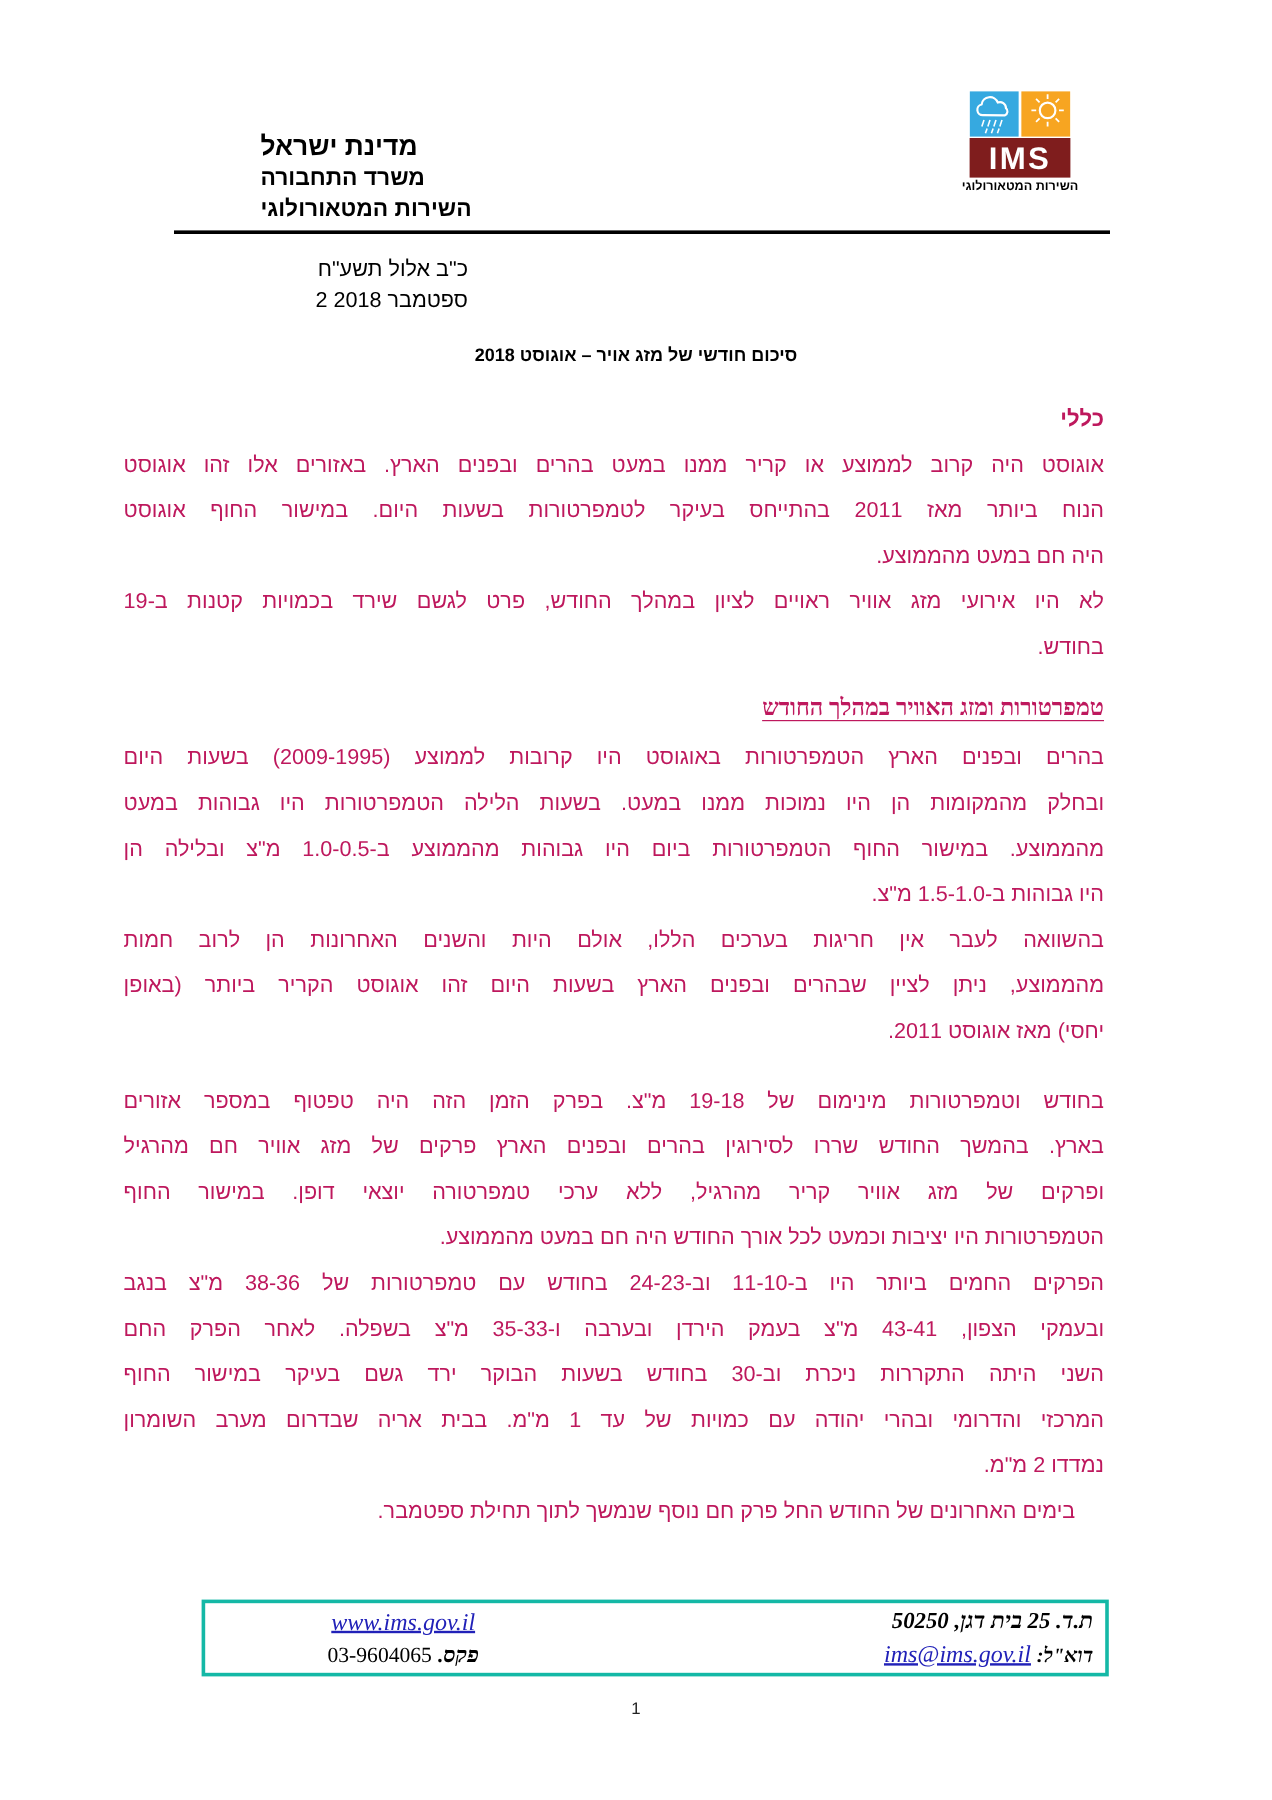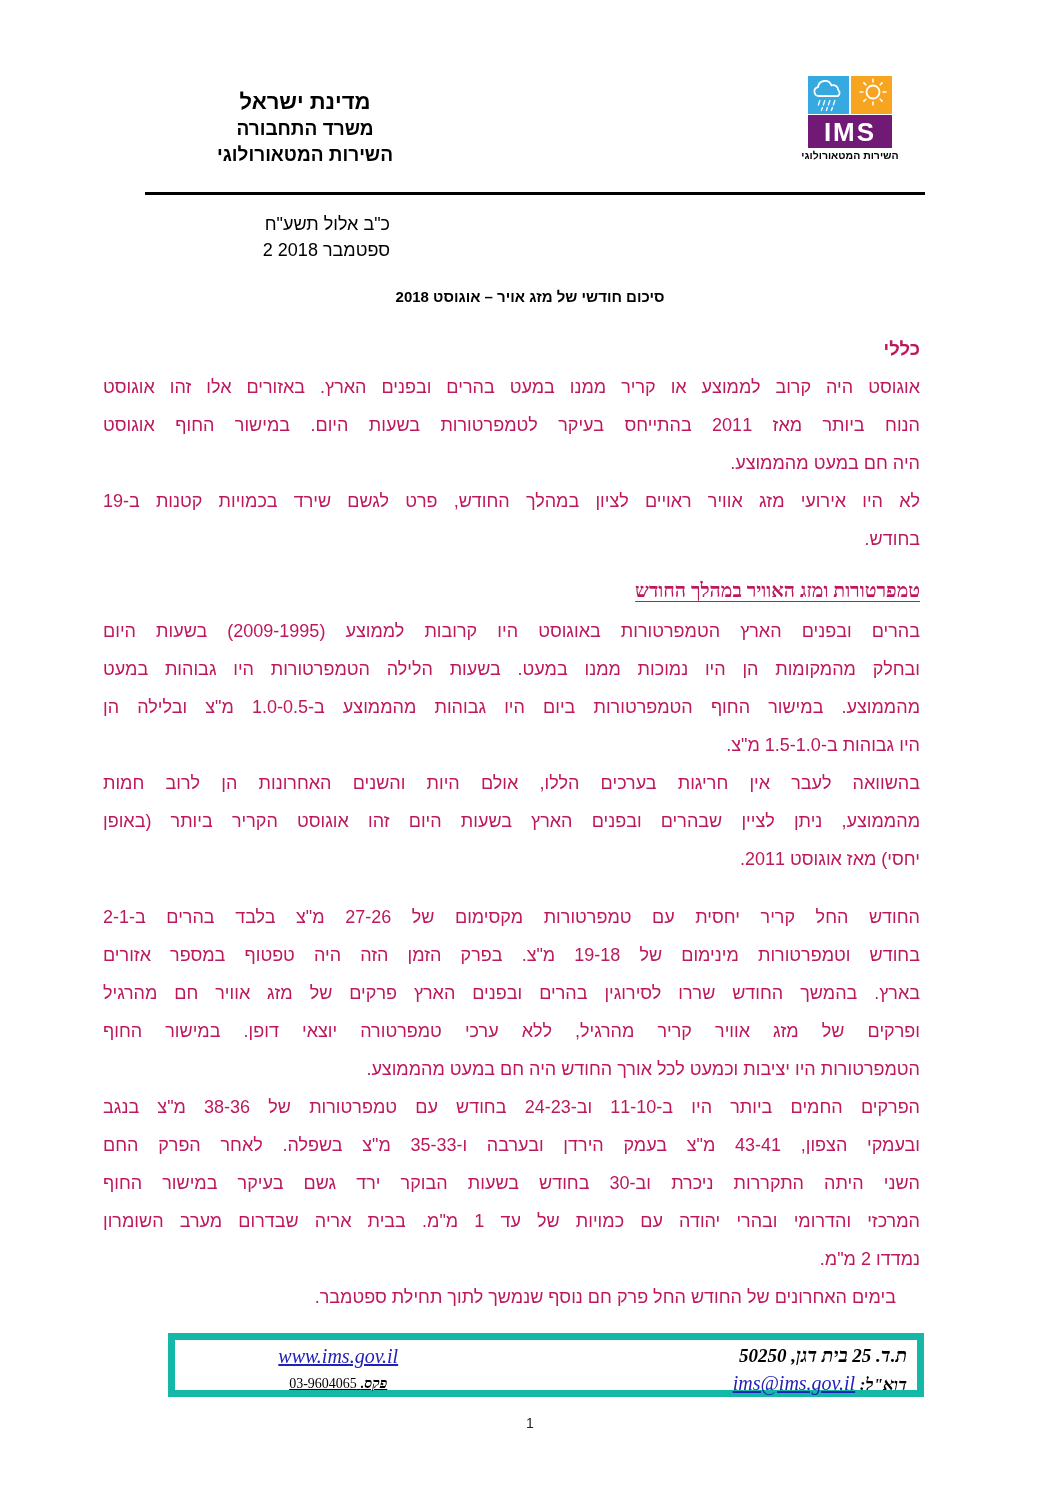--- a/index.html
+++ b/index.html
@@ -1,27 +1,27 @@
 <!DOCTYPE html>
 <html lang="he"><head>
 <meta charset="utf-8">
 <style>
   html,body{margin:0;padding:0;background:#fff;}
   .page{position:relative;width:1060px;height:1500px;background:#ffffff;overflow:hidden;
         font-family:"Liberation Sans",sans-serif;color:#000;}
 
   
-  .org-block{position:absolute;top:88px;right:667px;direction:rtl;text-align:center;font-weight:bold;}
+  .org-block{position:absolute;top:108px;right:667px;direction:rtl;text-align:left;font-weight:bold;}
   .org-1{font-size:22px;line-height:28px;}
   .org-2,.org-3{font-size:19px;line-height:26px;}
 
   .logo{position:absolute;top:76px;left:794px;width:112px;text-align:center;}
   .logo-squares{display:flex;justify-content:center;gap:2px;}
   .logo-squares svg{display:block;}
-  .logo-band{margin:1px auto 0;width:84px;height:33px;background:#701a75;color:#fff;
+  .logo-band{margin:1px auto 0;width:84px;height:33px;background:#7f1d1d;color:#fff;
              display:flex;align-items:center;justify-content:center;
              font-weight:bold;font-size:26px;letter-spacing:2px;line-height:1;}
   .logo-caption{margin-top:1px;font-size:10.5px;font-weight:bold;direction:rtl;white-space:nowrap;}
 
   .header-rule{position:absolute;top:192px;left:145px;width:780px;height:3px;background:#000;}
 
   .date-block{position:absolute;top:211px;right:670px;text-align:right;font-size:18px;line-height:26px;}
   .date-line-1{direction:rtl;}
   .date-line-2{direction:ltr;}
 
@@ -33,28 +33,28 @@
   .body-container{position:absolute;top:330px;left:103px;width:817px;direction:rtl;font-size:18px;color:#be185d;}
   .line{line-height:38px;text-align:justify;text-align-last:justify;}
   .line.final{text-align-last:right;}
   .h-bold .line{font-weight:bold;font-size:18.5px;}
   .h-underline .line{font-weight:bold;font-size:19.5px;font-family:"Liberation Serif",serif;
                      text-decoration:underline;text-underline-offset:4px;}
   .indent .line{padding-left:0;padding-right:24px;}
 
   
   .footer-box{position:absolute;left:168px;top:1333px;width:756px;height:64px;box-sizing:border-box;
-              border:7px solid #14b8a6;display:flex;background:#fff;}
+              border:3px solid #14b8a6;display:flex;background:#fff;}
   .footer-left{width:44%;text-align:center;padding-top:3px;}
   .footer-right{width:56%;direction:rtl;text-align:right;padding:3px 10px 0 0;box-sizing:border-box;}
   .script{font-family:"Liberation Serif",serif;font-style:italic;font-weight:bold;}
   a.doc-link{color:#2121b8;font-family:"Liberation Serif",serif;font-style:italic;
              text-decoration:underline;cursor:pointer;}
   .f-web{font-size:20px;line-height:26px;}
-  .f-fax{direction:rtl;font-size:14px;line-height:28px;text-decoration:underline;}
+  .f-fax{direction:rtl;font-size:18px;line-height:28px;}
   .f-fax .num{font-family:"Liberation Serif",serif;font-style:normal;font-weight:normal;}
   .f-addr{font-size:19px;line-height:26px;}
   .f-email{font-size:17px;line-height:28px;}
   .f-email a.doc-link{font-size:20px;}
 
   .page-number{position:absolute;top:1415px;left:0;width:1060px;text-align:center;font-size:14px;color:#222;}
 </style>
 </head>
 <body>
 
@@ -134,21 +134,20 @@
         <div class="line">ובחלק מהמקומות הן היו נמוכות ממנו במעט. בשעות הלילה הטמפרטורות היו גבוהות במעט</div>
         <div class="line">מהממוצע. במישור החוף הטמפרטורות ביום היו גבוהות מהממוצע ב-1.0-0.5 מ"צ ובלילה הן</div>
         <div class="line final">היו גבוהות ב-1.5-1.0 מ"צ.</div>
       </div>
       <div class="block body">
         <div class="line">בהשוואה לעבר אין חריגות בערכים הללו, אולם היות והשנים האחרונות הן לרוב חמות</div>
         <div class="line">מהממוצע, ניתן לציין שבהרים ובפנים הארץ בשעות היום זהו אוגוסט הקריר ביותר (באופן</div>
         <div class="line final">יחסי) מאז אוגוסט 2011.</div>
       </div>
       <div class="block body" style="margin-top: 20px;">
-        <div class="line">החודש החל קריר יחסית עם טמפרטורות מקסימום של 27-26 מ"צ בלבד בהרים ב-2-1</div>
         <div class="line">בחודש וטמפרטורות מינימום של 19-18 מ"צ. בפרק הזמן הזה היה טפטוף במספר אזורים</div>
         <div class="line">בארץ. בהמשך החודש שררו לסירוגין בהרים ובפנים הארץ פרקים של מזג אוויר חם מהרגיל</div>
         <div class="line">ופרקים של מזג אוויר קריר מהרגיל, ללא ערכי טמפרטורה יוצאי דופן. במישור החוף</div>
         <div class="line final">הטמפרטורות היו יציבות וכמעט לכל אורך החודש היה חם במעט מהממוצע.</div>
       </div>
       <div class="block body">
         <div class="line">הפרקים החמים ביותר היו ב-11-10 וב-24-23 בחודש עם טמפרטורות של 38-36 מ"צ בנגב</div>
         <div class="line">ובעמקי הצפון, 43-41 מ"צ בעמק הירדן ובערבה ו-35-33 מ"צ בשפלה. לאחר הפרק החם</div>
         <div class="line">השני היתה התקררות ניכרת וב-30 בחודש בשעות הבוקר ירד גשם בעיקר במישור החוף</div>
         <div class="line">המרכזי והדרומי ובהרי יהודה עם כמויות של עד 1 מ"מ. בבית אריה שבדרום מערב השומרון</div>

